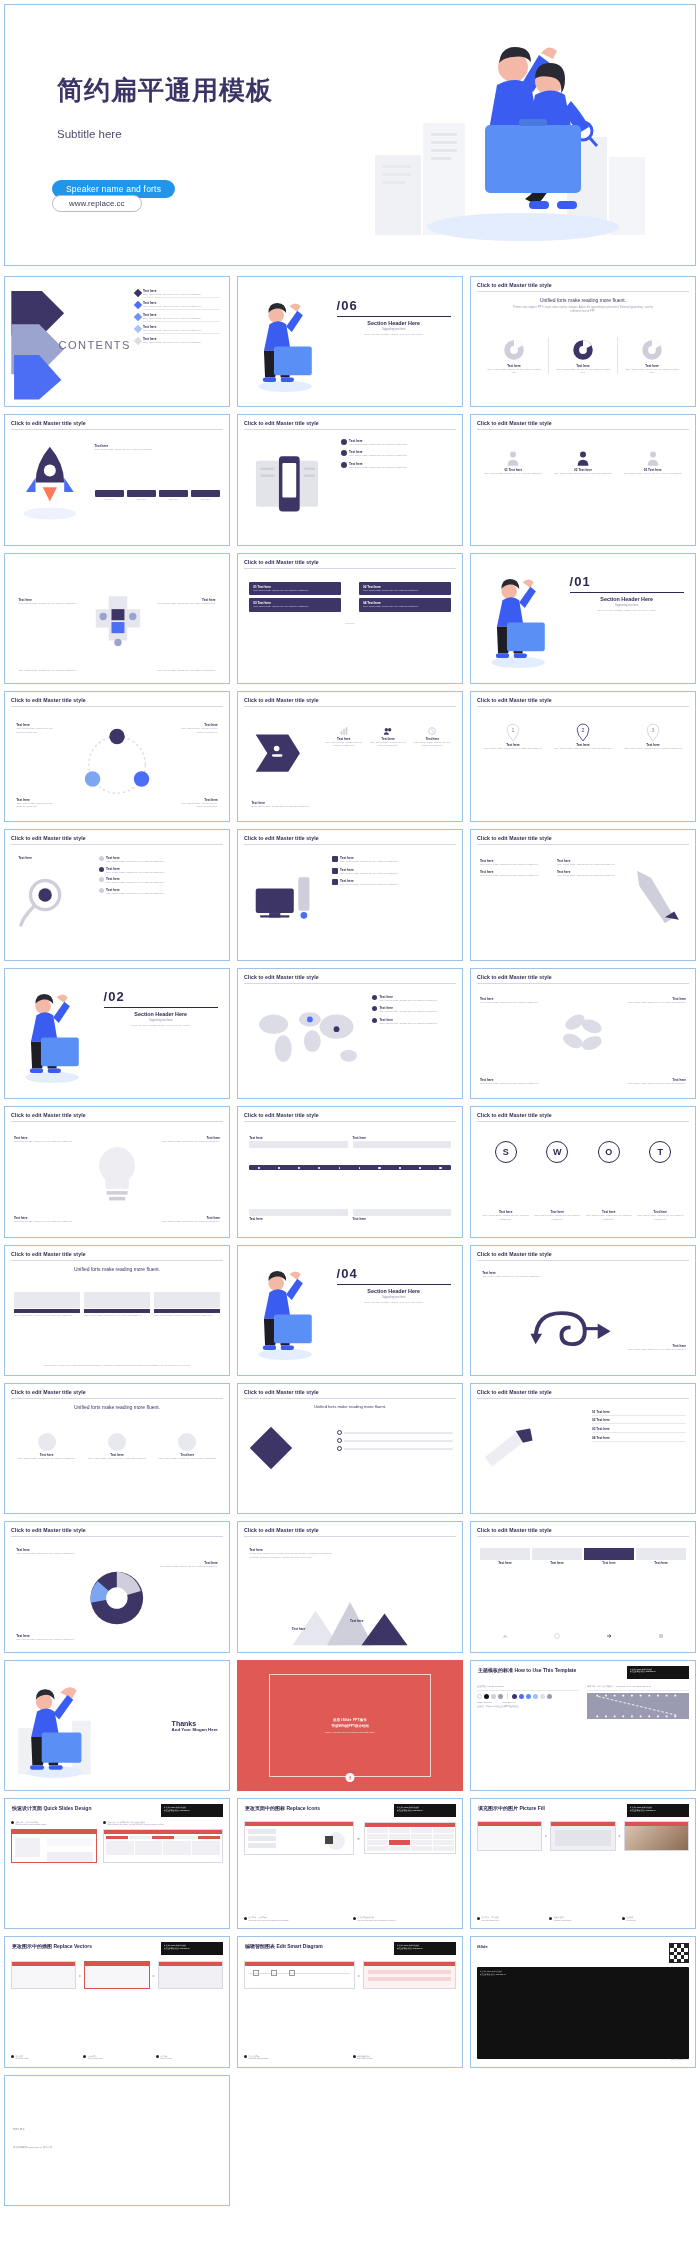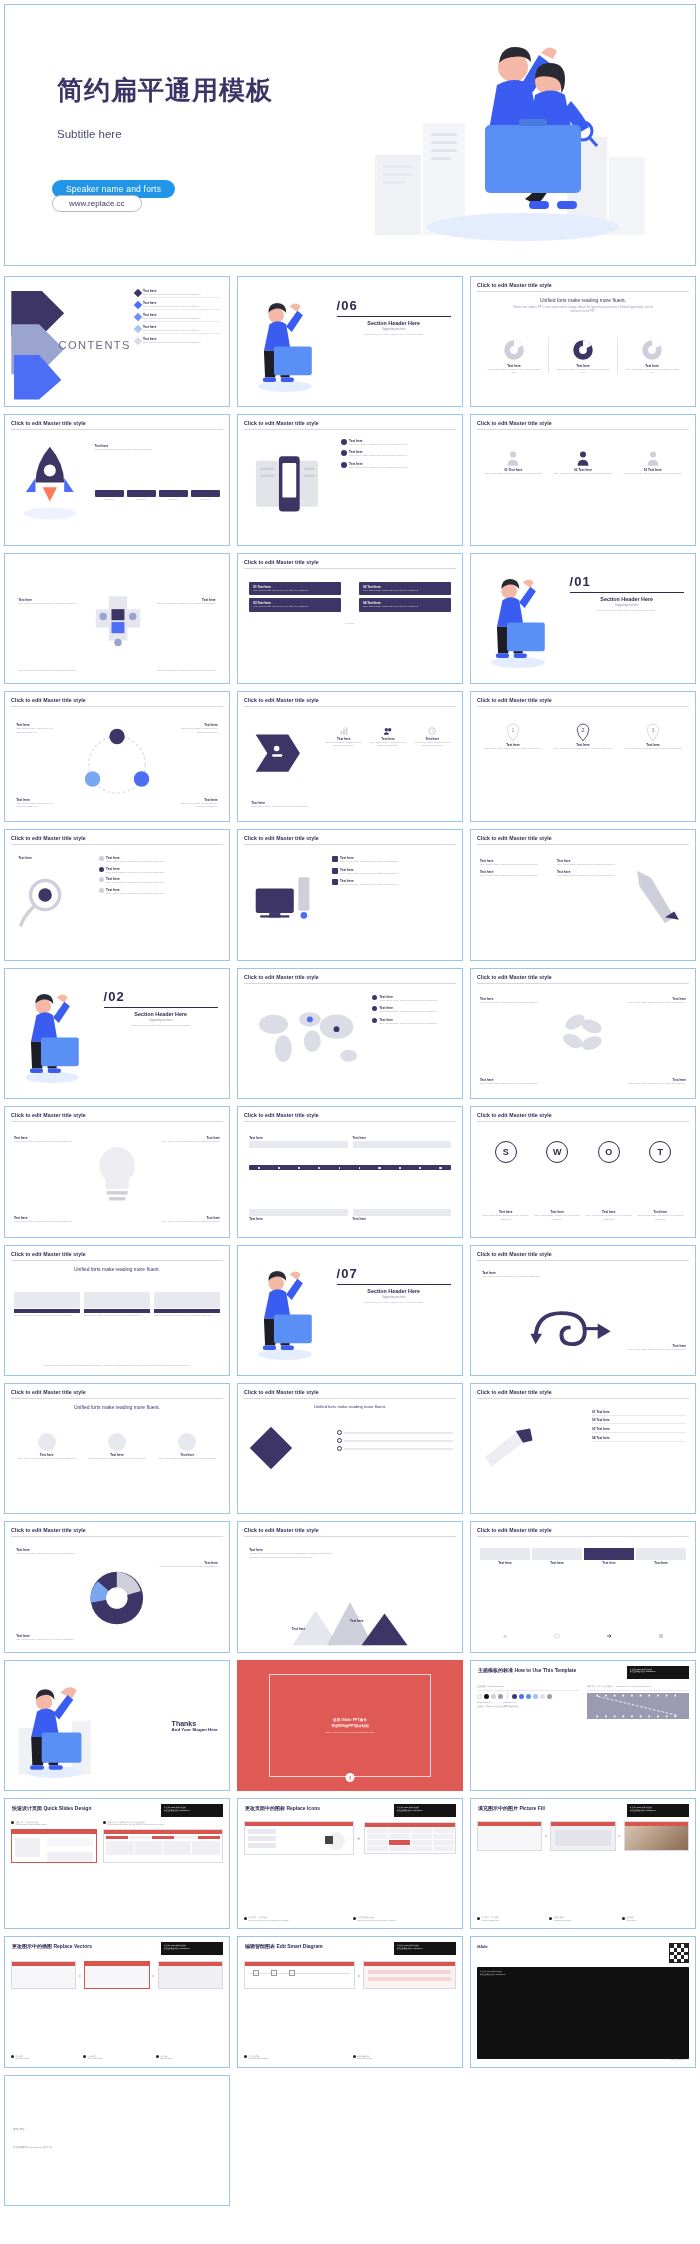--- a/index.html
+++ b/index.html
@@ -867,21 +867,21 @@
         <path d="M15 18 q0 -9 8 -9 q8 0 8 9 q-4 -5 -9 -4 q-5 1 -7 4z" fill="#2a2a35"></path>
         <path d="M16 28 q8 -5 15 0 l4 24 l-24 0 z" fill="#3a5cf0"></path>
         <path d="M34 12 q6 -5 10 0 l-3 5z" fill="#f3b9a6"></path>
         <path d="M31 30 l10 -14 l5 4 l-10 15z" fill="#3a5cf0"></path>
         <path d="M11 52 l25 0 l-2 24 l-8 0 l-1 -16 l-4 16 l-9 0z" fill="#1d1d26"></path>
         <rect x="10" y="76" width="12" height="4" rx="2" fill="#3a5cf0"></rect>
         <rect x="26" y="76" width="12" height="4" rx="2" fill="#3a5cf0"></rect>
         <rect x="20" y="48" width="34" height="26" rx="2" fill="#5a8ff5"></rect>
       </svg>
       <div style="position:absolute;left:44%;right:5%;top:16%;">
-        <div class="sec-num">/07</div>
+        <div class="sec-num">/04</div>
         <div class="sec-line"></div>
         <div class="sec-hd center">Section Header Here</div>
         <div class="sec-s1 center">Supporting text here</div>
         <div class="sec-s2 center">When you copy &amp; paste, choose "Keep text only" option.</div>
       </div>
     </div>
 
     <div class="slide">
       <div class="s-title">Click to edit Master title style</div>
       <div class="s-rule"></div>

